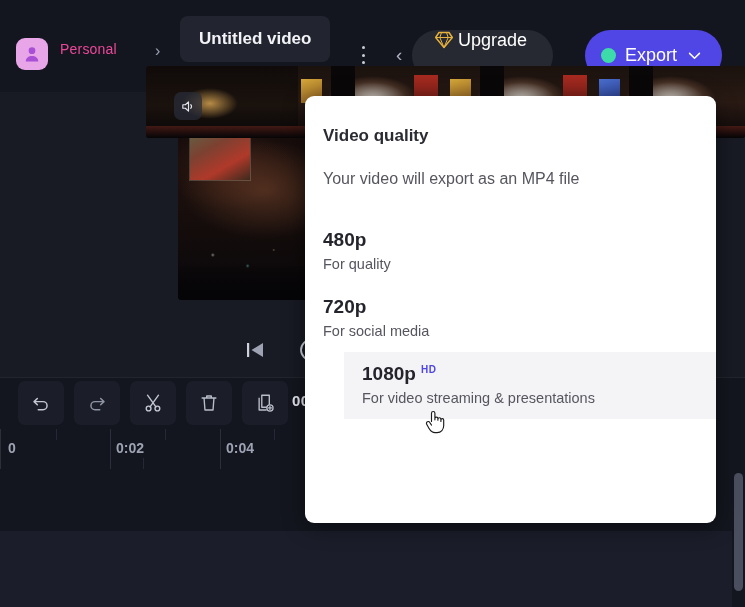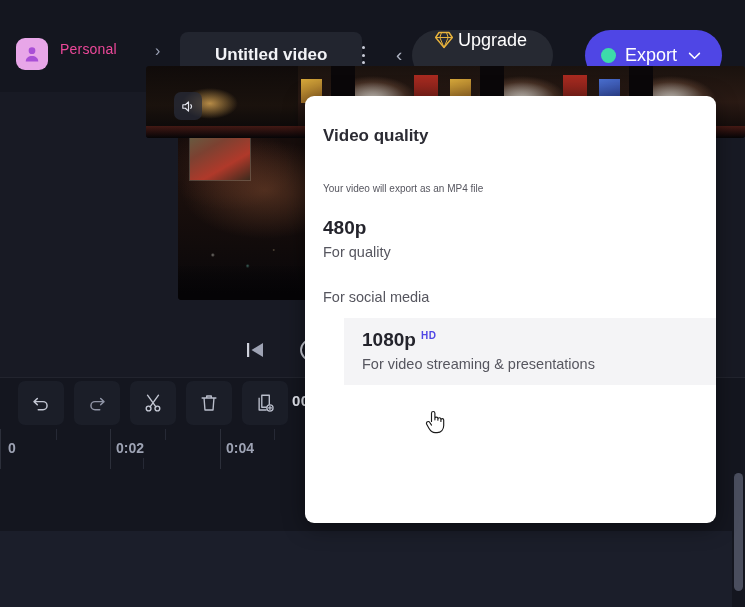--- a/index.html
+++ b/index.html
@@ -35,22 +35,22 @@
   .avatar svg { display: block; }
   .workspace-name {
     position: absolute; left: 60px; top: 41px;
     font-size: 14px; color: #ec4899; letter-spacing: .2px;
   }
   .crumb-sep {
     position: absolute; left: 155px; top: 42px;
     font-size: 16px; color: #9aa0b4;
   }
   .title-chip {
-    position: absolute; left: 180px; top: 32px;
-    height: 46px; padding: 0 35px;
+    position: absolute; left: 180px; top: 16px;
+    height: 46px; padding: 0 19px;
     background: #22252f; border-radius: 8px;
     display: flex; align-items: center;
     font-size: 17px; color: #f2f3f7; font-weight: 600;
     white-space: nowrap;
   }
   .kebab {
     position: absolute; left: 353px; top: 42px;
     width: 20px; height: 26px;
     display: flex; flex-direction: column; align-items: center;
     justify-content: space-between; padding: 4px 0;
@@ -255,24 +255,24 @@
     background: #ffffff;
     border-radius: 9px;
     box-shadow: 0 4px 22px rgba(0,0,0,.45);
     overflow: hidden;
   }
   .dd-title {
     position: absolute; left: 18px; top: 30px;
     font-size: 17px; font-weight: 700; color: #2b2b33;
   }
   .dd-sub {
-    position: absolute; left: 18px; top: 87px;
-    font-size: 10px; color: #56565f;
-  }
-  .dd-list { position: absolute; left: 0; top: 110px; width: 411px; }
+    position: absolute; left: 18px; top: 74px;
+    font-size: 16px; color: #56565f;
+  }
+  .dd-list { position: absolute; left: 0; top: 122px; width: 411px; }
   .dd-item {
     position: relative; padding: 11px 18px 13px 18px;
   }
   .dd-item.selected { background: #f4f4f6; margin-left: 39px; }
   .dd-item.disabled .dd-label,
   .dd-item.disabled .dd-desc { color: #b8b8bf; }
   .dd-label {
     font-size: 19px; font-weight: 700; color: #24242c;
     display: flex; align-items: flex-start; gap: 5px;
   }
@@ -457,20 +457,23 @@
     <div class="dd-list">
 
       <div class="dd-item">
         <div class="dd-label">
           <span>480p</span>
         </div>
         <div class="dd-desc">For quality</div>
       </div>
 
       <div class="dd-item">
+        <div class="dd-label">
+          <span>720p</span>
+        </div>
         <div class="dd-desc">For social media</div>
       </div>
 
       <div class="dd-item selected">
         <div class="dd-label">
           <span>1080p</span>
           <span class="dd-badge">HD</span>
         </div>
         <div class="dd-desc">For video streaming &amp; presentations</div>
       </div>

